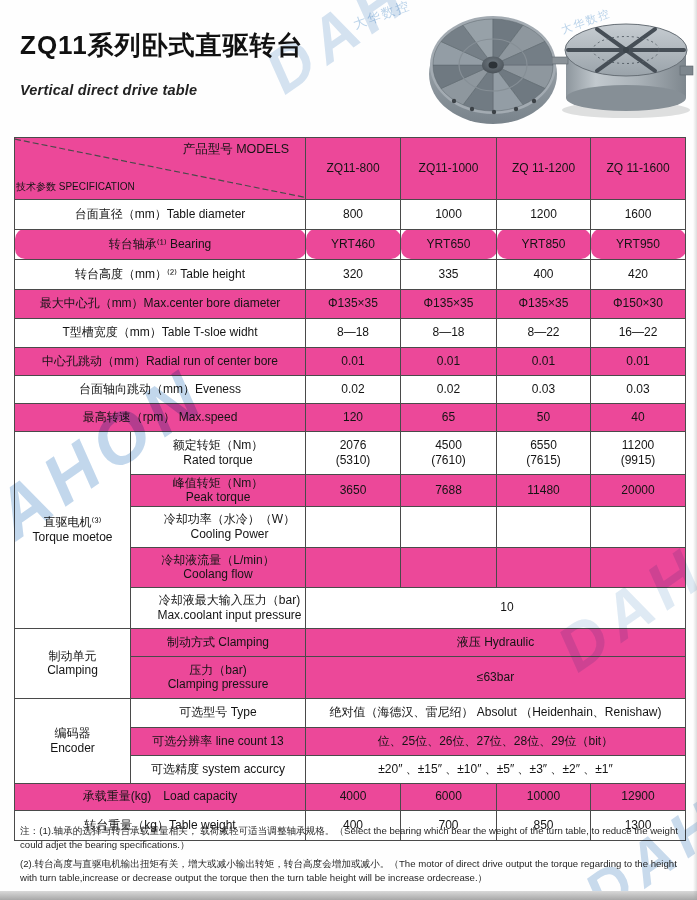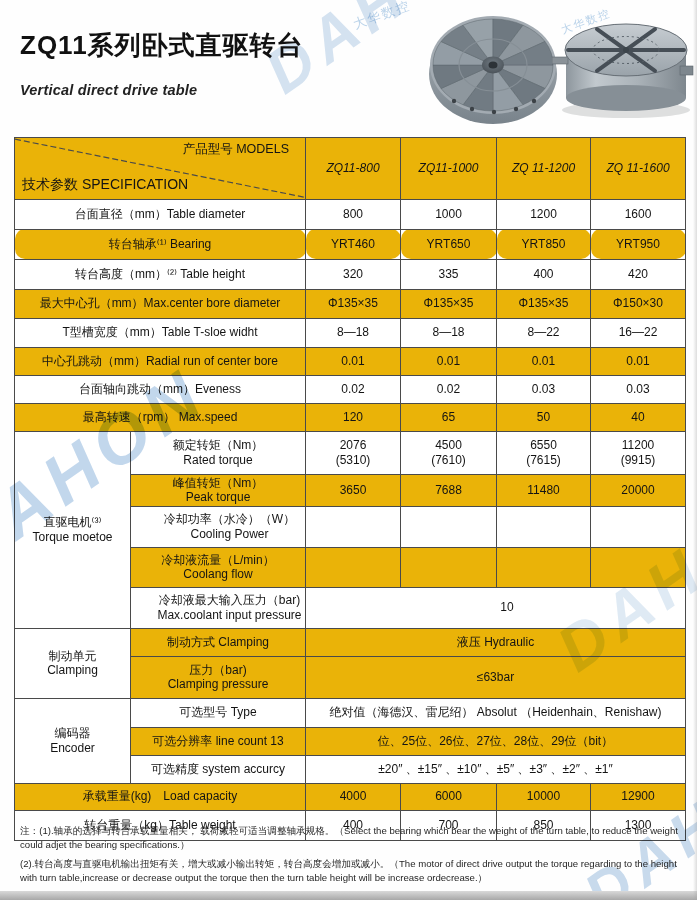--- a/index.html
+++ b/index.html
@@ -33,34 +33,34 @@
   table.spec{
     position:absolute;left:14px;top:137px;z-index:3;
     border-collapse:collapse;table-layout:fixed;width:671px;
     background:#fff;border:1.5px solid #2f2f2f;
   }
   table.spec td{
     border:1px solid #4a4a4a;text-align:center;vertical-align:middle;
     font-size:12px;line-height:1.22;padding:1px 2px;
     white-space:pre-line;overflow:hidden;background:#fff;color:#141414;
   }
-  tr.blue td{background:#eab308;}
+  tr.blue td{background:#ec4899;}
   td.grp{background:#fff !important;font-size:12px;}
   td.lbl{}
   td.fs11{font-size:11.3px;}
   tr.h54 td{height:52px;} tr.h42 td{height:40px;} tr.h41 td{height:39px;}
   tr.h40 td{height:38px;padding-left:25px;} tr.h39 td{height:37px;} tr.h30 td{height:28px;}
   tr.h29 td{height:27px;border-radius:10px;} tr.h28 td{height:26px;} tr.h27 td{height:25px;}
   tr.h26 td{height:24px;}
   
   td.diag-cell{position:relative;padding:0;}
   td.diag-cell svg.diagline{position:absolute;left:0;top:0;width:100%;height:100%;}
   .diag-models{position:absolute;top:4px;right:16px;font-size:12.5px;}
-  .diag-spec{position:absolute;bottom:5px;left:7px;font-size:14px;}
-  td.modelcol{font-size:12.5px;font-style:italic;}
+  .diag-spec{position:absolute;bottom:5px;left:1px;font-size:10px;}
+  td.modelcol{font-size:12.5px;}
   
   .notes{position:absolute;left:14px;top:818px;width:676px;z-index:6;
          font-size:9.6px;line-height:1.42;color:#1f1f1f;}
   .notes p{margin:6px;}
   
   .edge-bottom{position:absolute;left:0;bottom:0;width:100%;height:9px;z-index:8;
     background:linear-gradient(to bottom,#d9d9d9,#a8a8a8);}
   .edge-right{position:absolute;right:0;top:0;width:4px;height:100%;z-index:8;
     background:linear-gradient(to left,rgba(160,160,160,.35),rgba(160,160,160,0));}
 </style>

